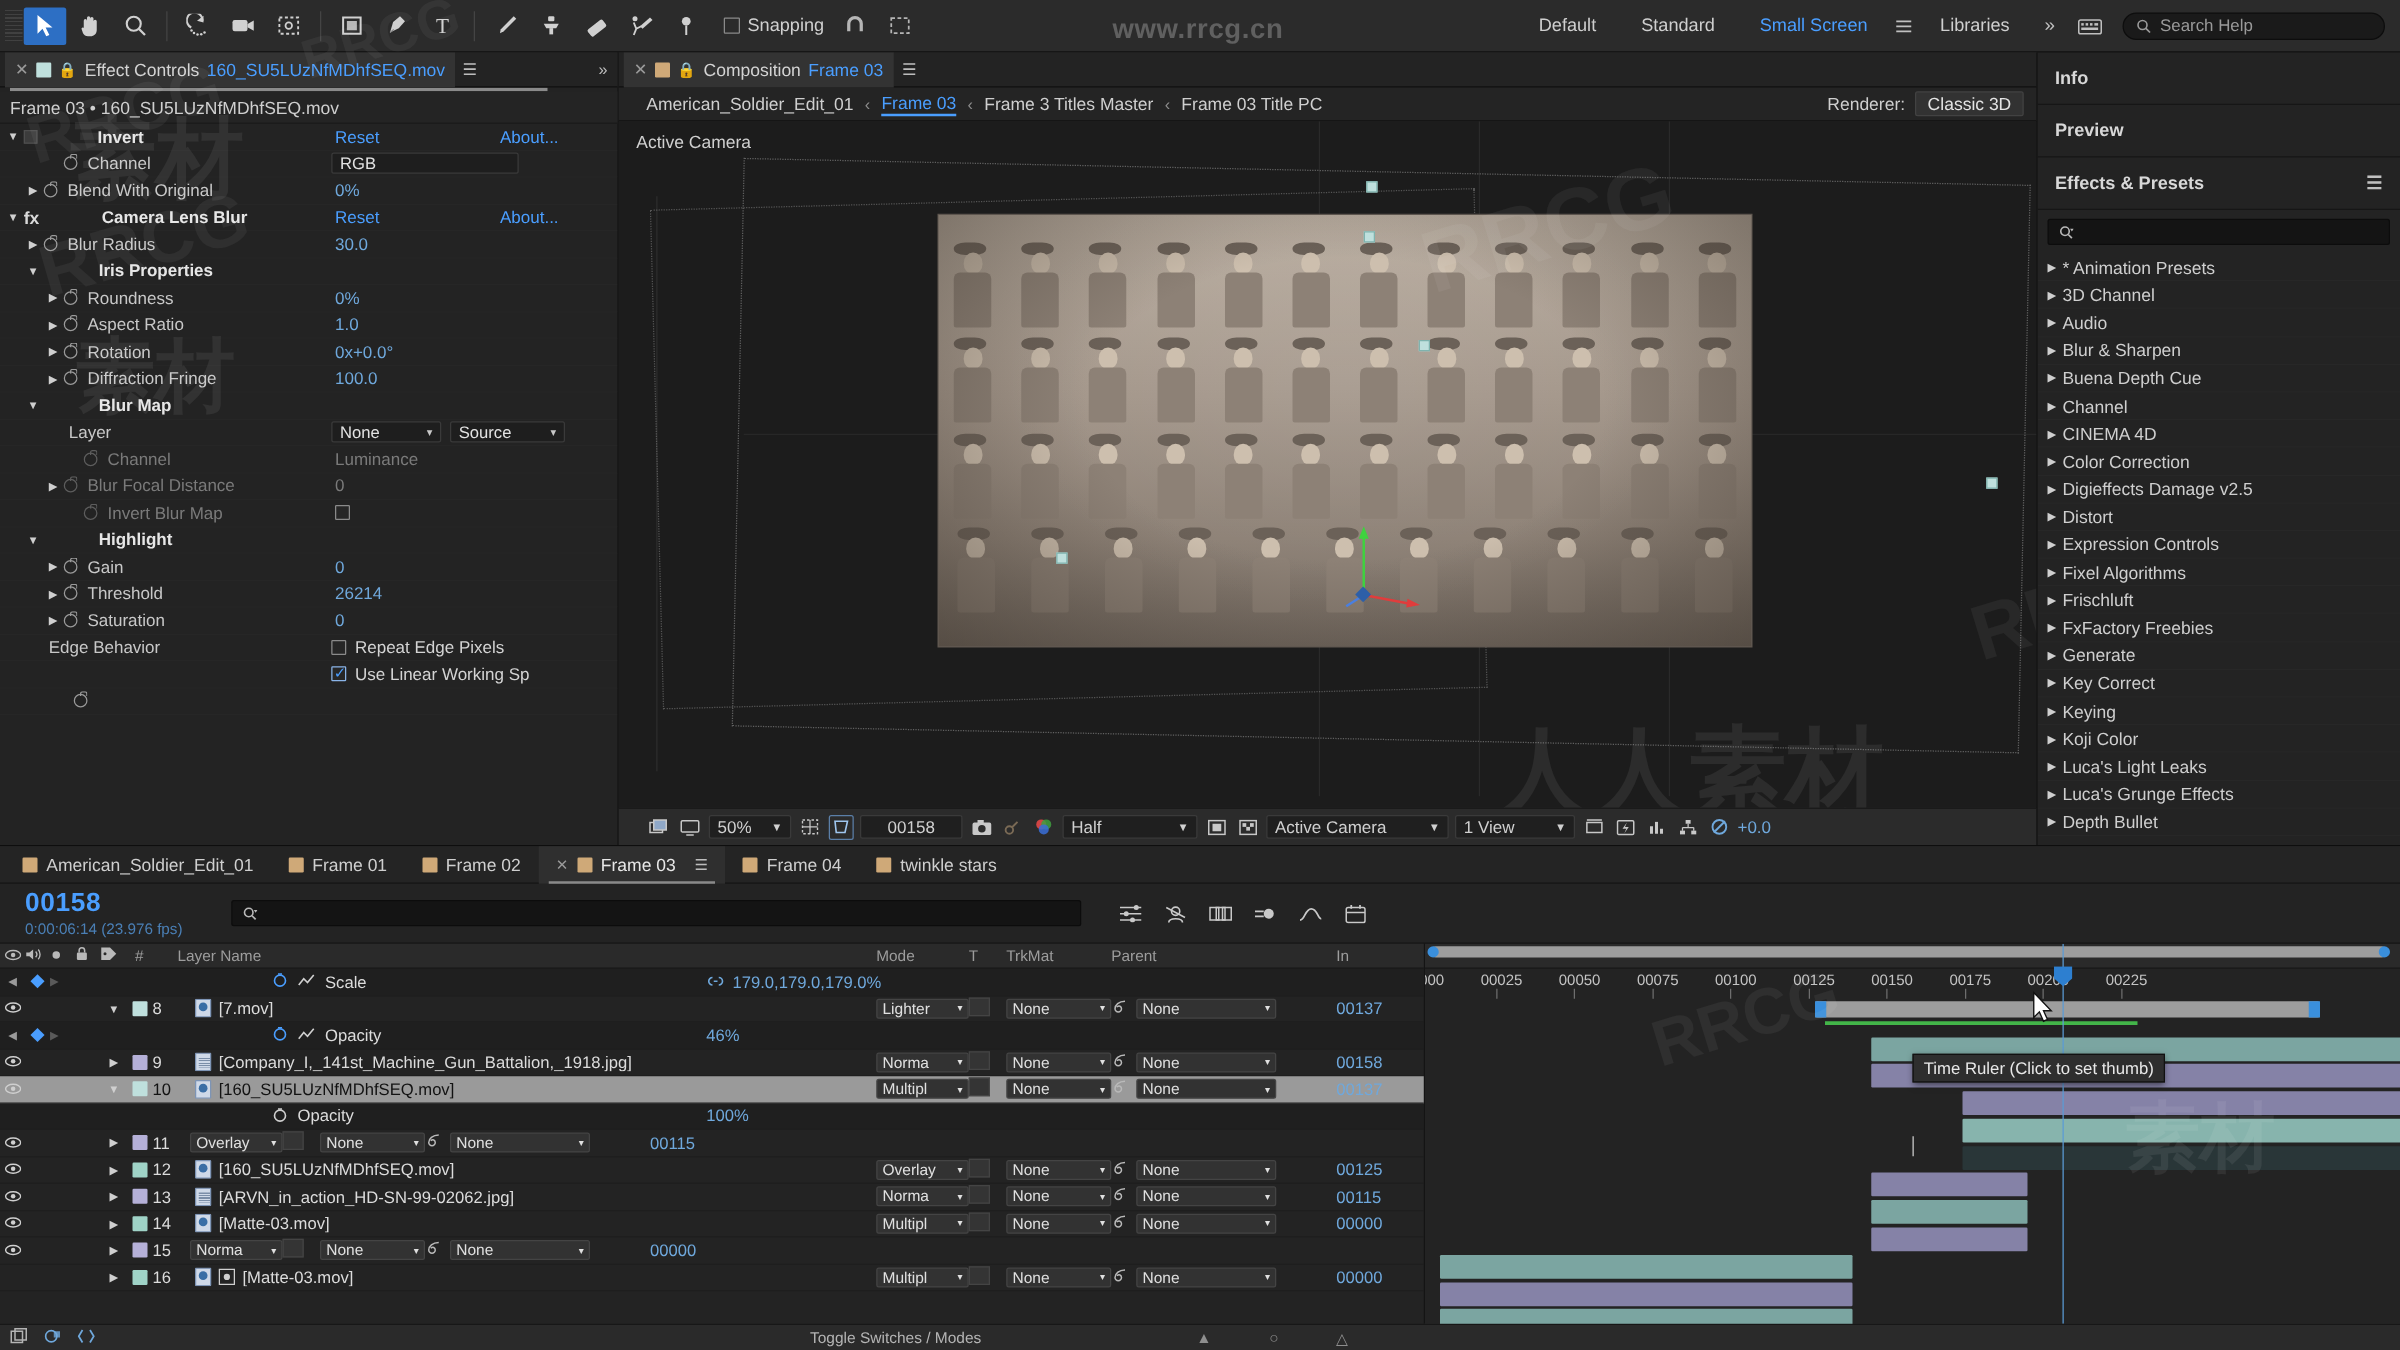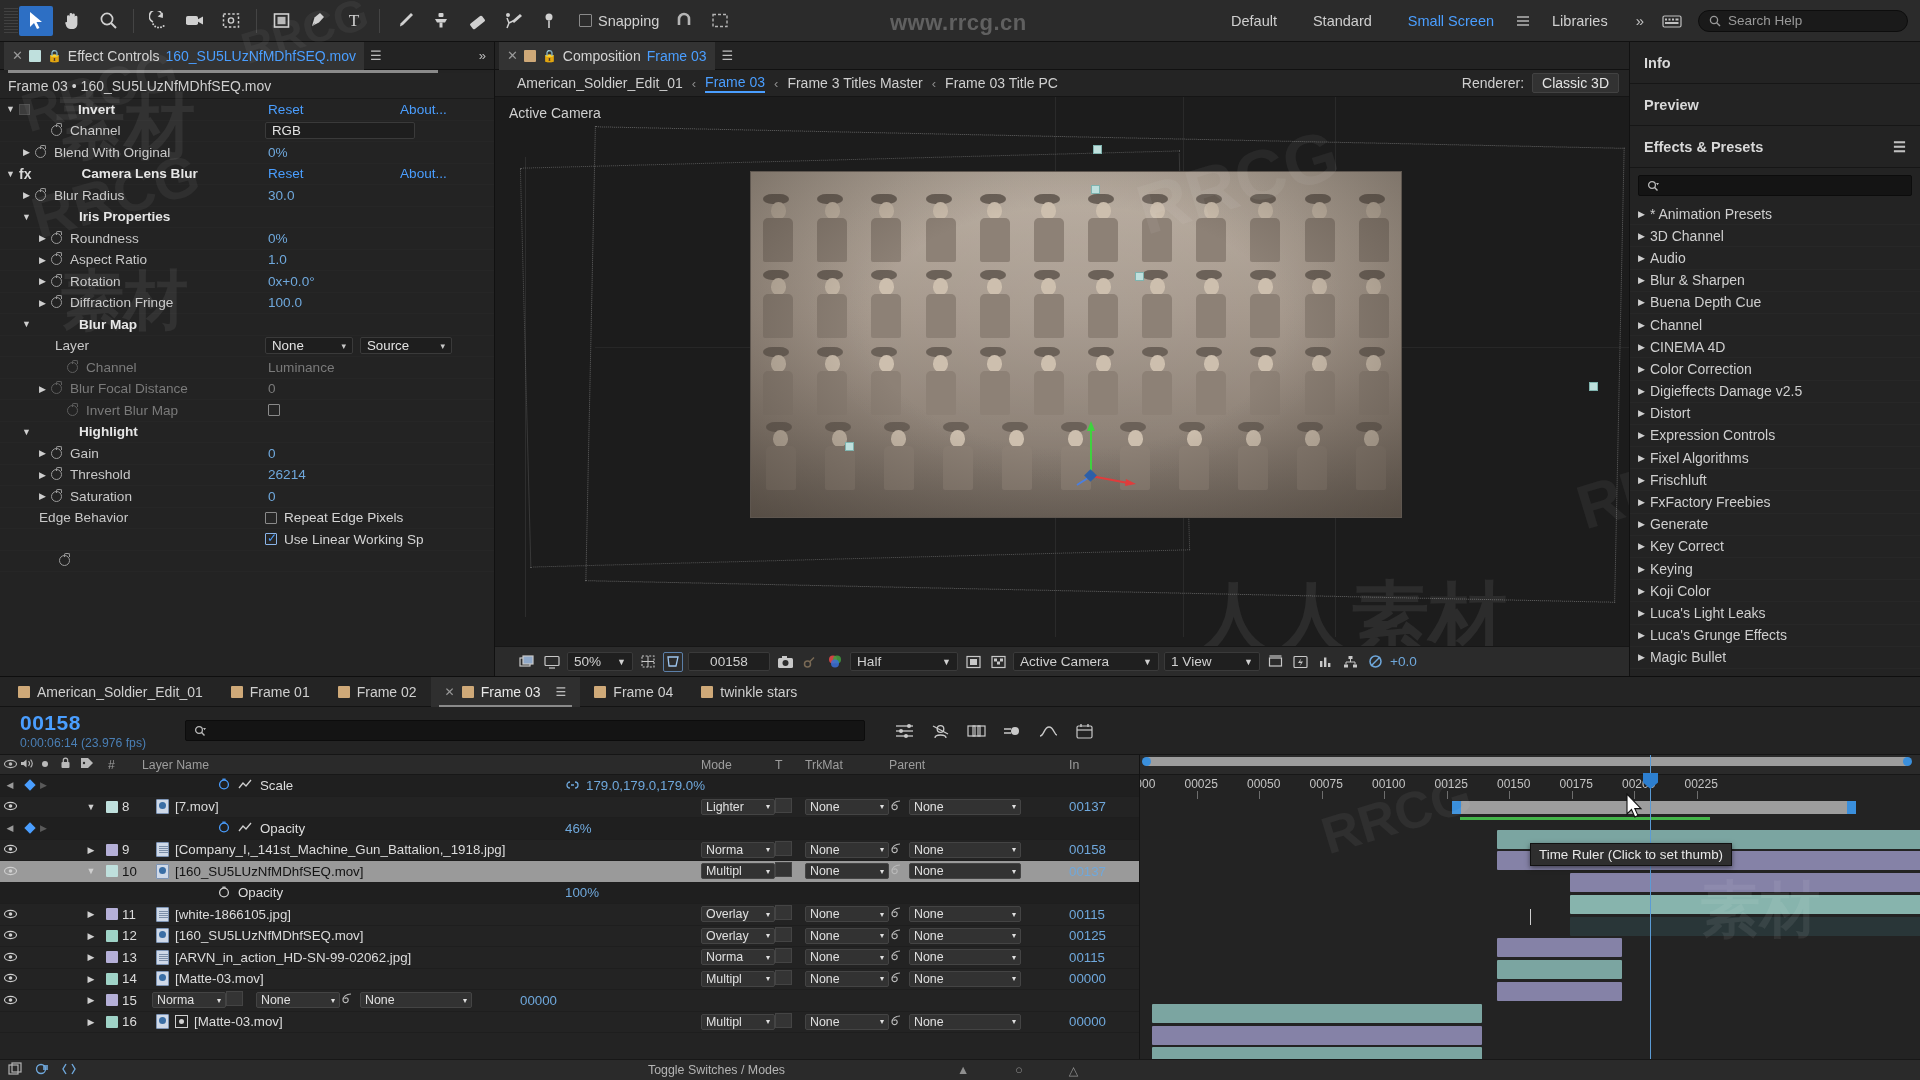--- a/index.html
+++ b/index.html
@@ -1105,21 +1105,21 @@
           <div class="fxrow">
             <span class="t">▶</span>
             <span>Luca's Light Leaks</span>
           </div>
           <div class="fxrow">
             <span class="t">▶</span>
             <span>Luca's Grunge Effects</span>
           </div>
           <div class="fxrow">
             <span class="t">▶</span>
-            <span>Magic Bullet</span>
+            <span>Depth Bullet</span>
           </div>
         </div>
       <div class="wm" style="left:20px;top:60px;font-size:54px;transform:rotate(-17deg)">RRCG</div>
       <div class="wm cjk" style="left:55px;top:80px;font-size:70px">素材</div>
     </div>
   </div>
 
   <div class="tl">
     <div class="tl-tabs" id="tl-tabs">
         <div class="tltab">
@@ -1451,24 +1451,20 @@
                   <circle cx="6.5" cy="5" r="1.8" fill="#cfcfcf"></circle>
                 </svg></span>
               <span class="c-a"></span>
               <span class="c-b"></span>
               <span class="c-c"></span>
               <span class="c-tgl" style="font-size:9px;color:#cfcfcf">▶</span>
               <span class="c-color">
                 <span class="csw" style="background:#b5b0d8"></span>
               </span>
               <span class="c-num">11</span>
-              <span class="c-name">
-                <span class="lay-ic jpg"></span>
-                <span>[white-1866105.jpg]</span>
-              </span>
               <span class="c-mode">
                 <span class="minisel">
                   <span>Overlay</span>
                   <span class="cv">▾</span>
                 </span>
               </span>
               <span class="c-t"><span style="display:inline-block;width:17px;height:15px;background:#343434;border:1px solid #444"></span></span>
               <span class="c-trk">
                 <span class="minisel">
                   <span>None</span>

